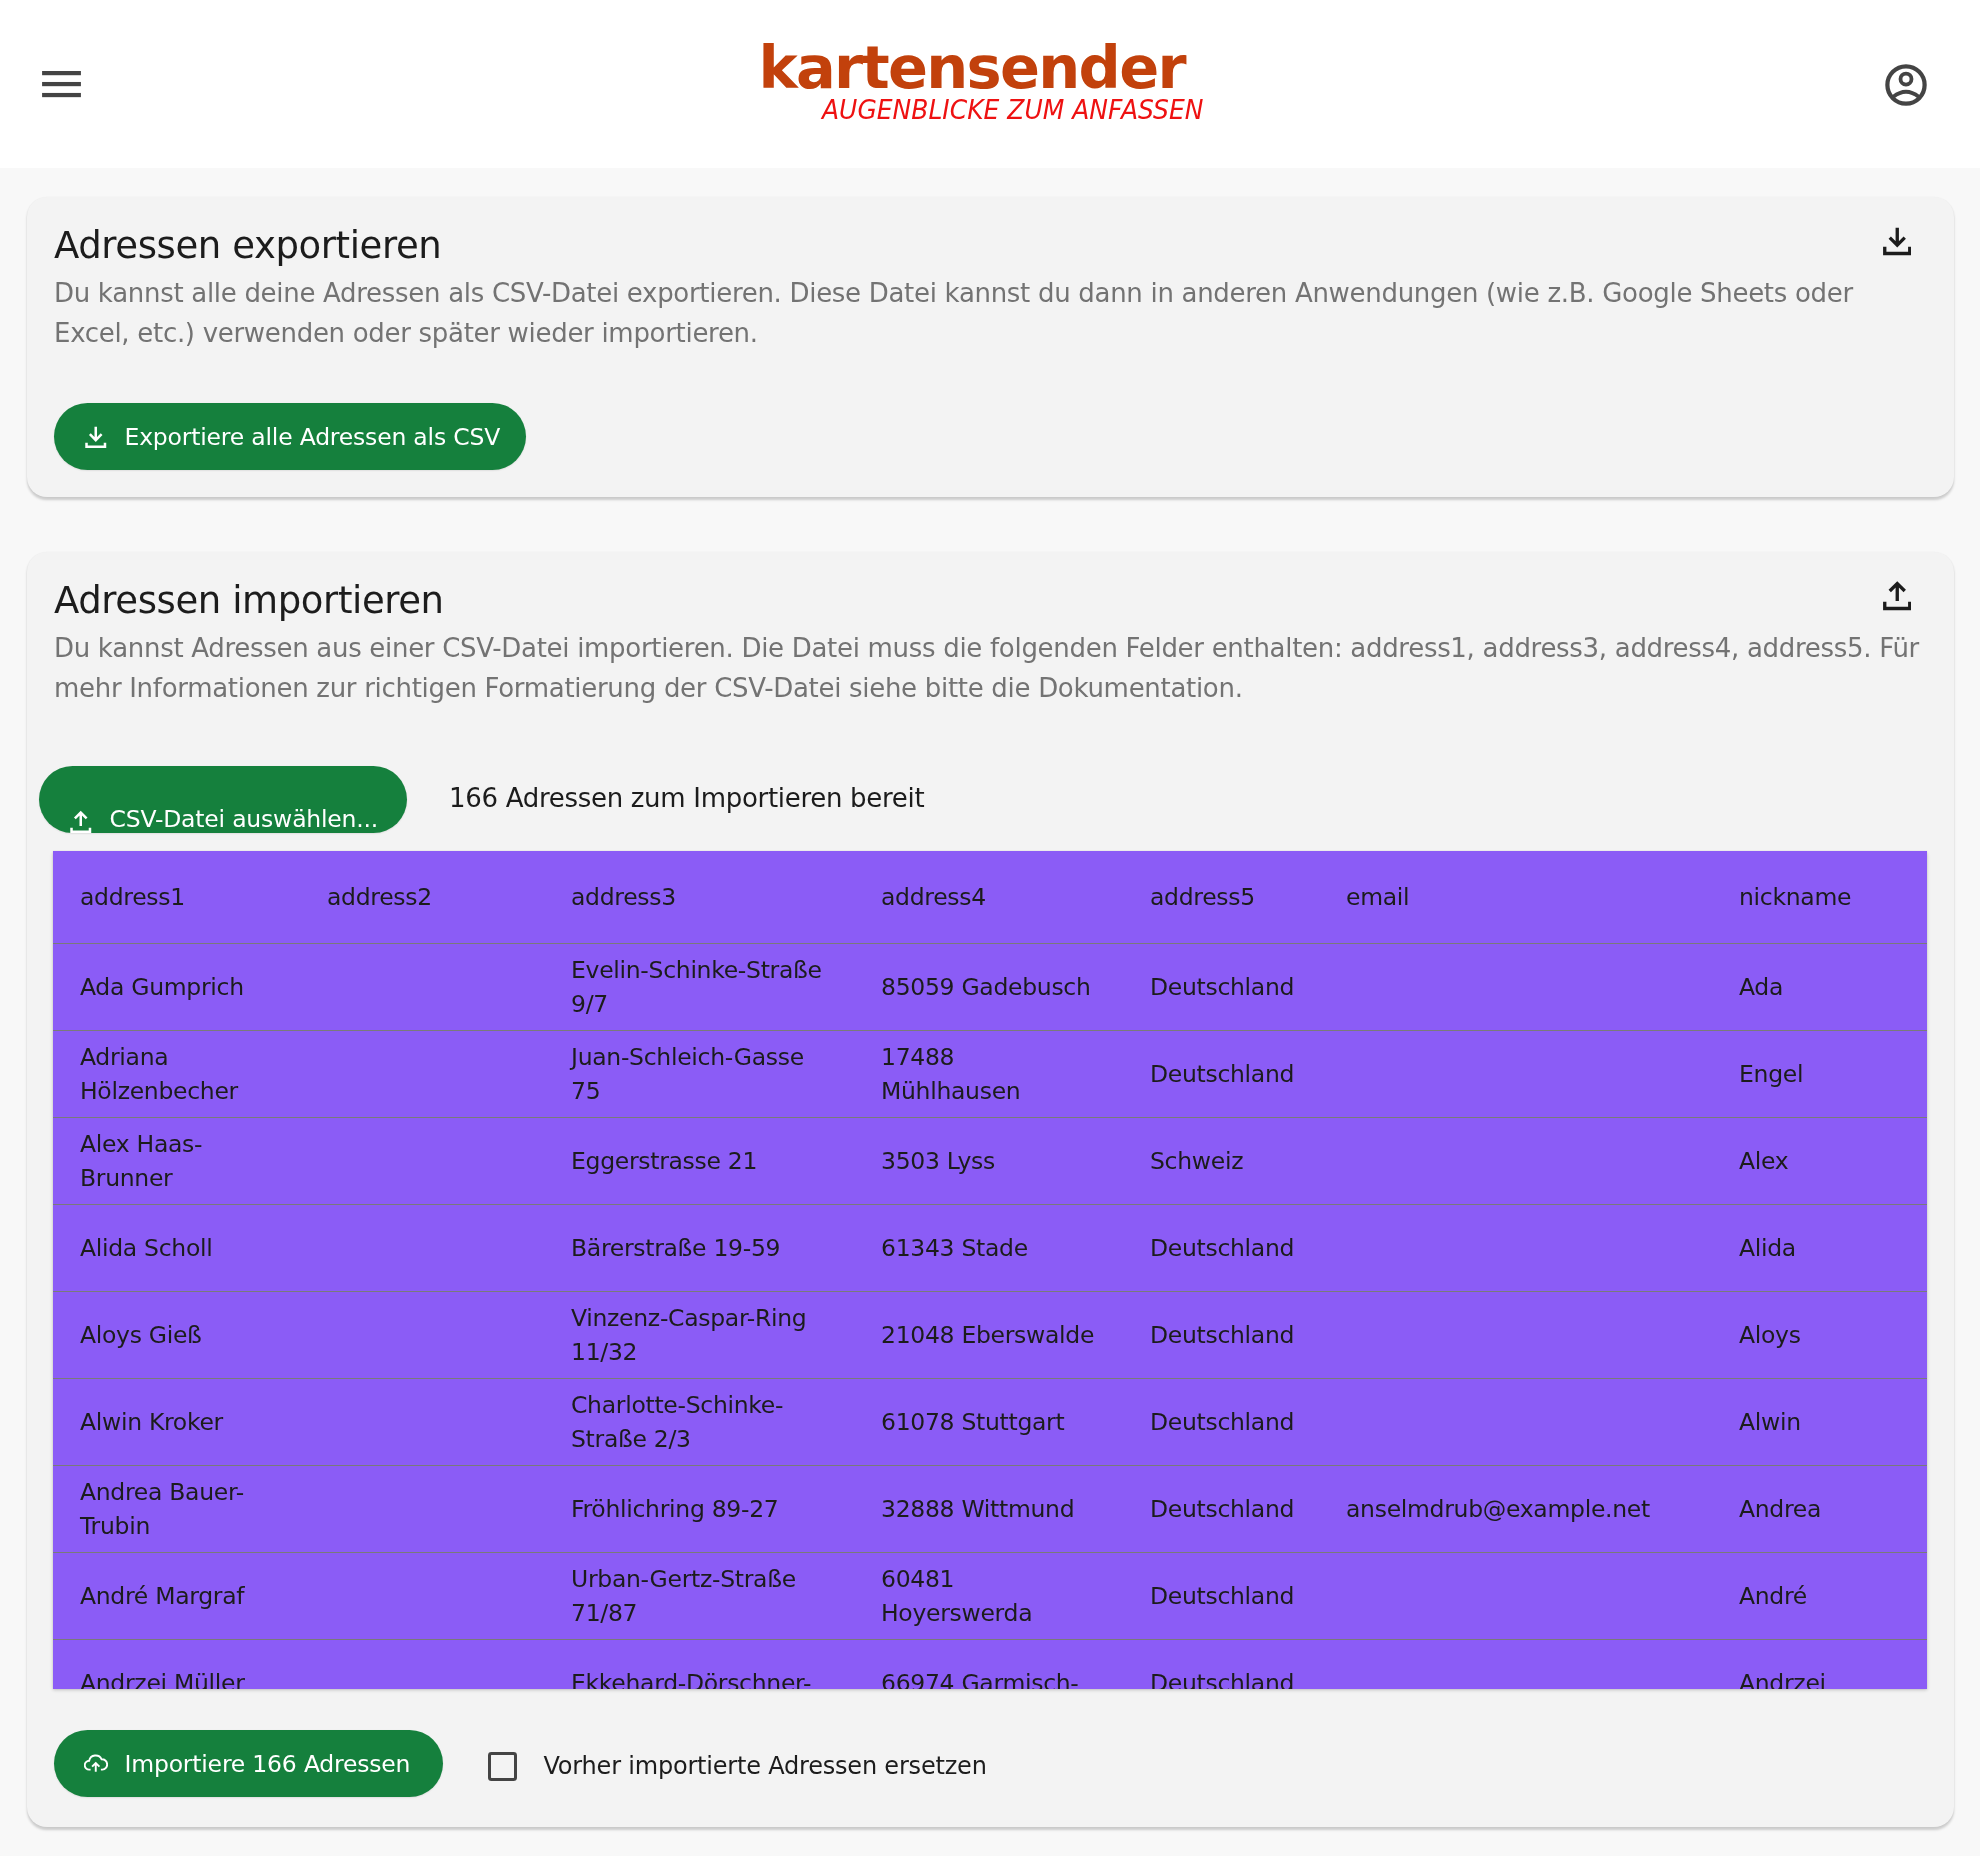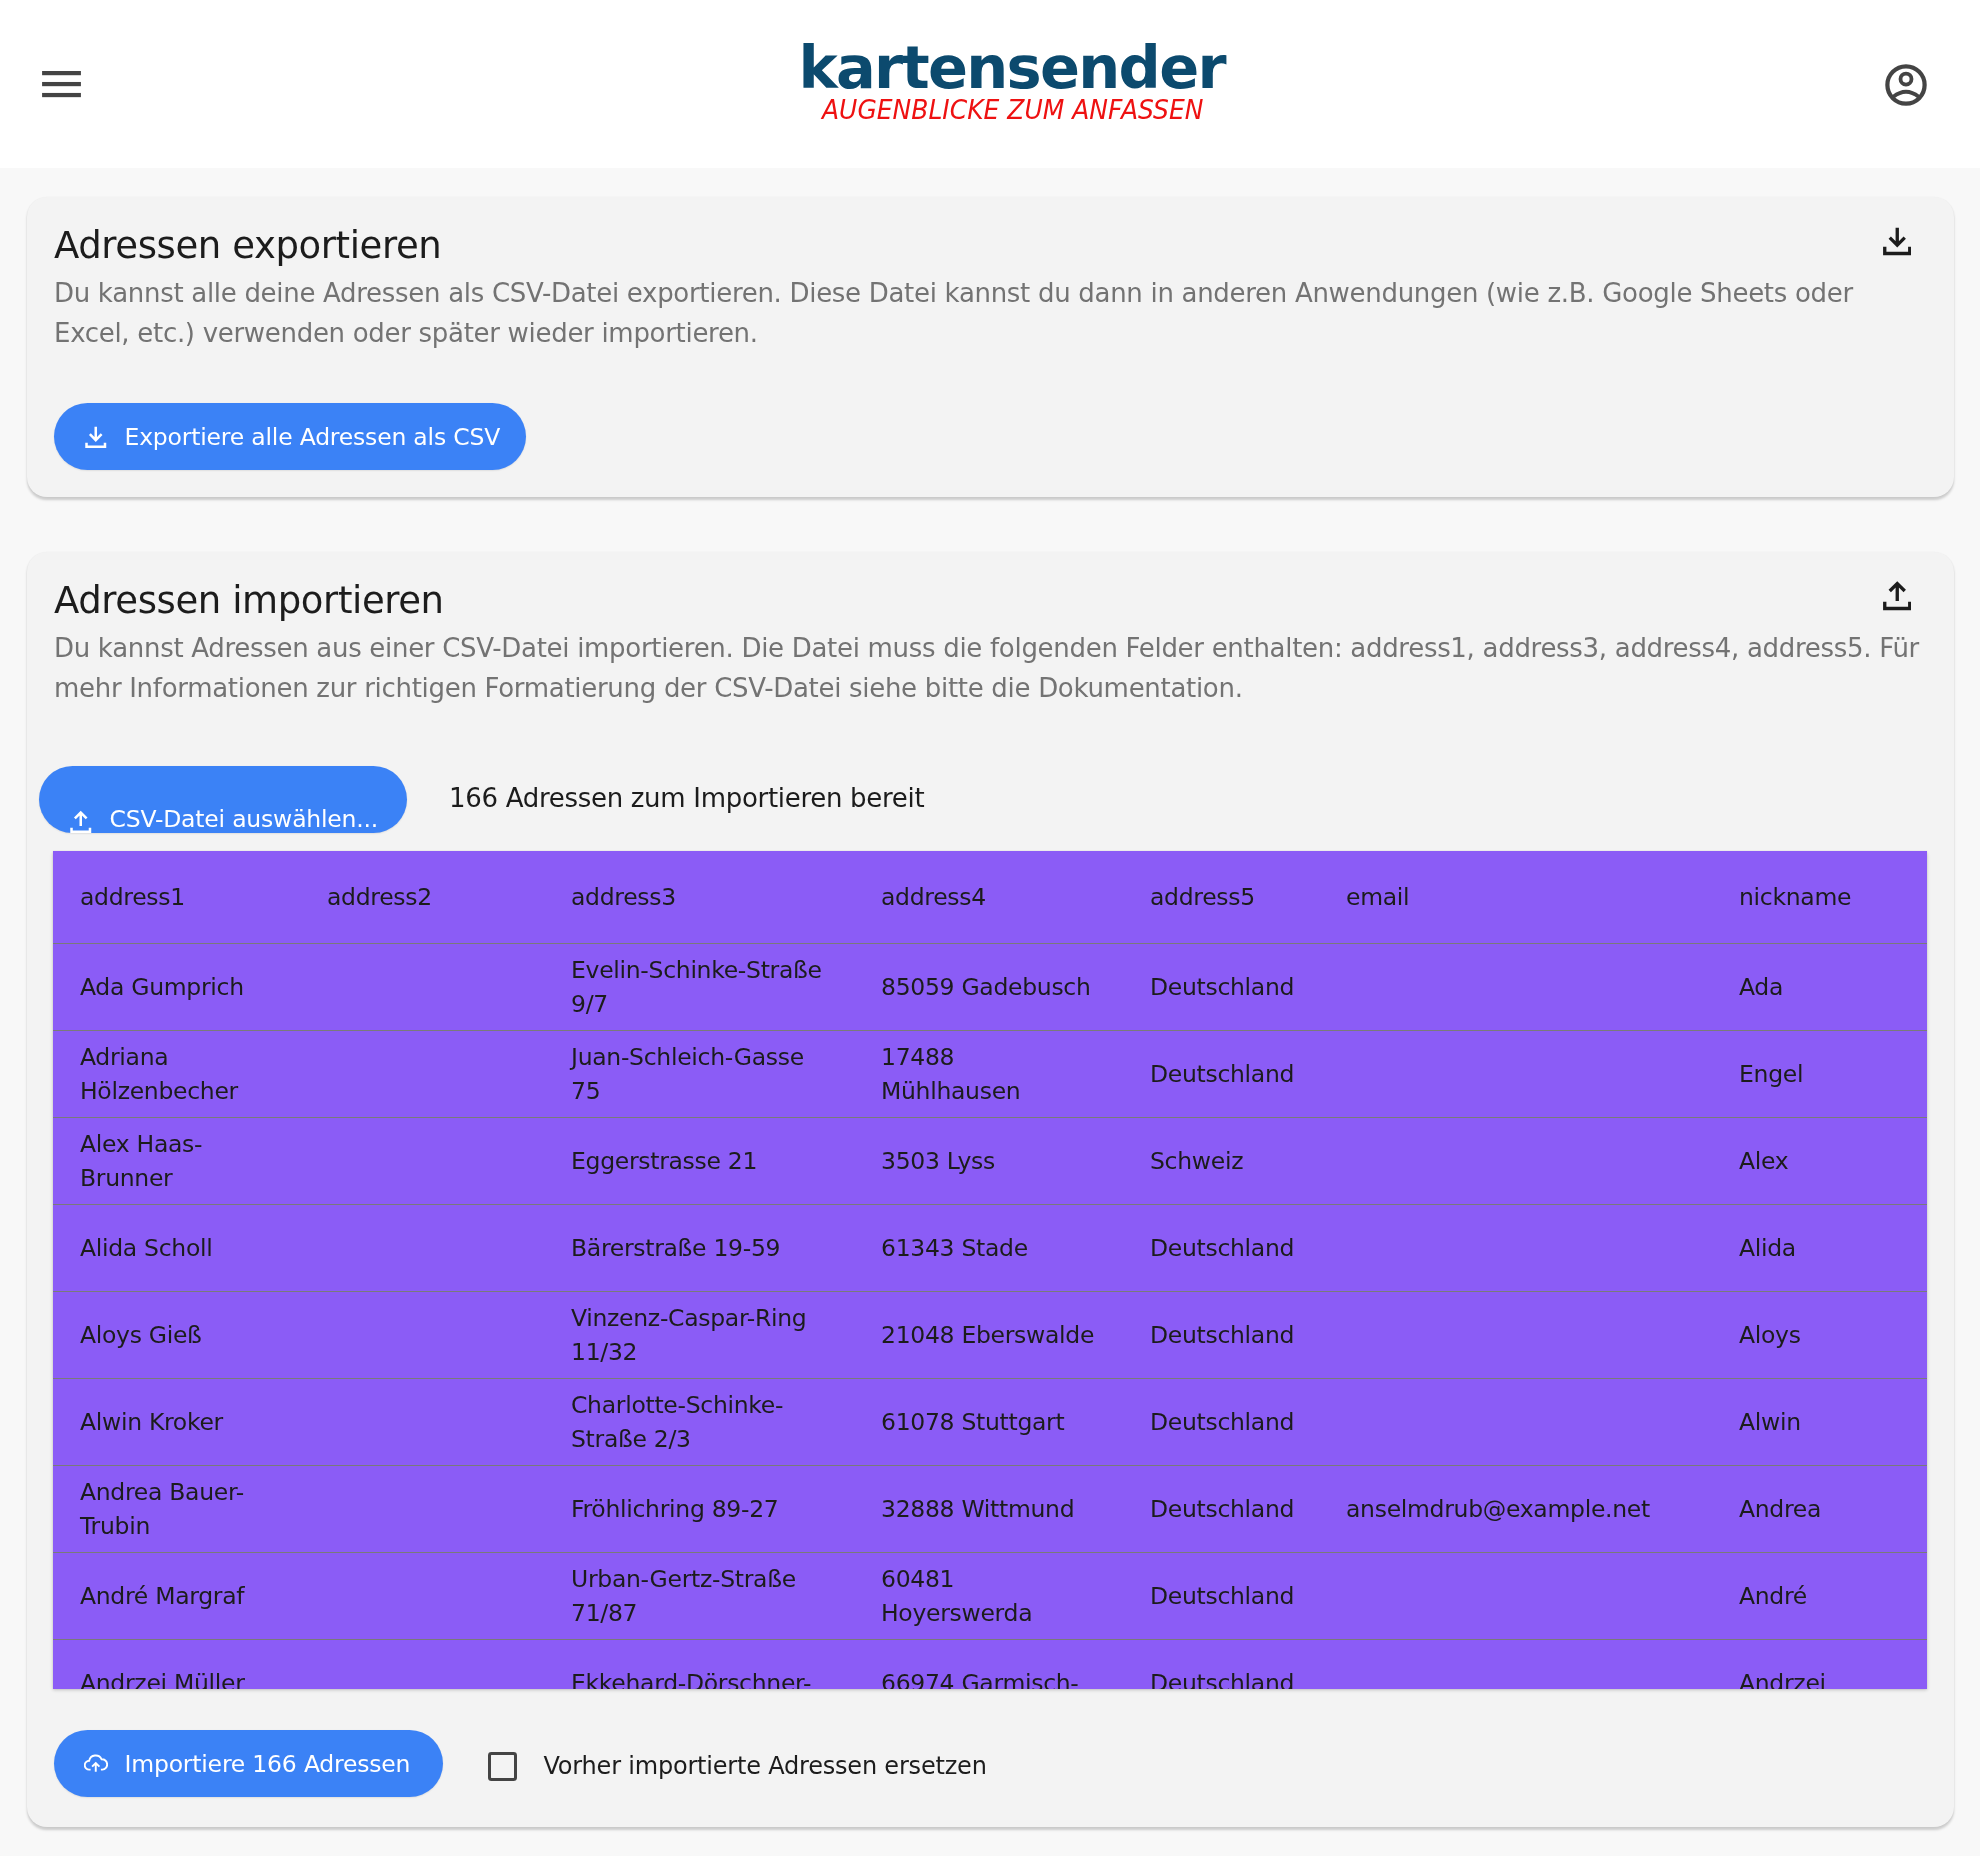--- a/index.html
+++ b/index.html
@@ -21,21 +21,21 @@
     .account-btn {
       position: absolute; left: 1876px; top: 55px; width: 60px; height: 60px;
       display: flex; align-items: center; justify-content: center; cursor: pointer;
     }
     .logo {
       position: absolute; left: 755px; top: 34px; width: 470px; height: 101px;
     }
     .logo-word {
       position: absolute; left: 3.4px; top: 0px;
       font-family: "DejaVu Sans", sans-serif; font-weight: bold;
-      font-size: 59px; letter-spacing: -1.7px; color: #0c4a6e; line-height: 67px; margin-left: 40px;
+      font-size: 59px; letter-spacing: -1.7px; color: #c2410c; line-height: 67px;
     }
     .logo-tagline {
       position: absolute; left: 67px; top: 60px;
       font-family: "DejaVu Sans", sans-serif; font-size: 25px; color: #ee1111;
       letter-spacing: 0px; line-height: 34px; transform: scaleY(1.05);
       font-style: italic;
     }
     .card {
       position: absolute; left: 27px; width: 1927px;
       background: #f3f3f3; border-radius: 20px;
@@ -49,21 +49,21 @@
     }
     .card-desc {
       position: absolute; left: 27px; width: 1871px; font-size: 26px; line-height: 40px;
       color: #737373; letter-spacing: -0.3px;
     }
     .card-icon {
       position: absolute; right: 40px; width: 34px; height: 34px;
       display: flex; align-items: center; justify-content: center; cursor: pointer;
     }
     .pill-btn {
-      position: absolute; height: 67px; border-radius: 34px; background: #3b82f6;
+      position: absolute; height: 67px; border-radius: 34px; background: #15803d;
       color: #fff; border: none; display: flex; align-items: center;
       padding-left: 30px; font-size: 23.5px; letter-spacing: -0.2px; cursor: pointer;
       font-family: "DejaVu Sans", sans-serif; box-shadow: 0 0.8px 1.7px rgba(0,0,0,0.1);
     }
     .pill-btn .btn-icon { width: 23.5px; height: 23.5px; margin-right: 17px; display: flex; }
     .status-text {
       position: absolute; font-size: 26px; color: #1c1c1c; letter-spacing: -0.3px;
     }
     .table-wrap {
       position: absolute; left: 26px; top: 299px; width: 1874px; height: 838px;

